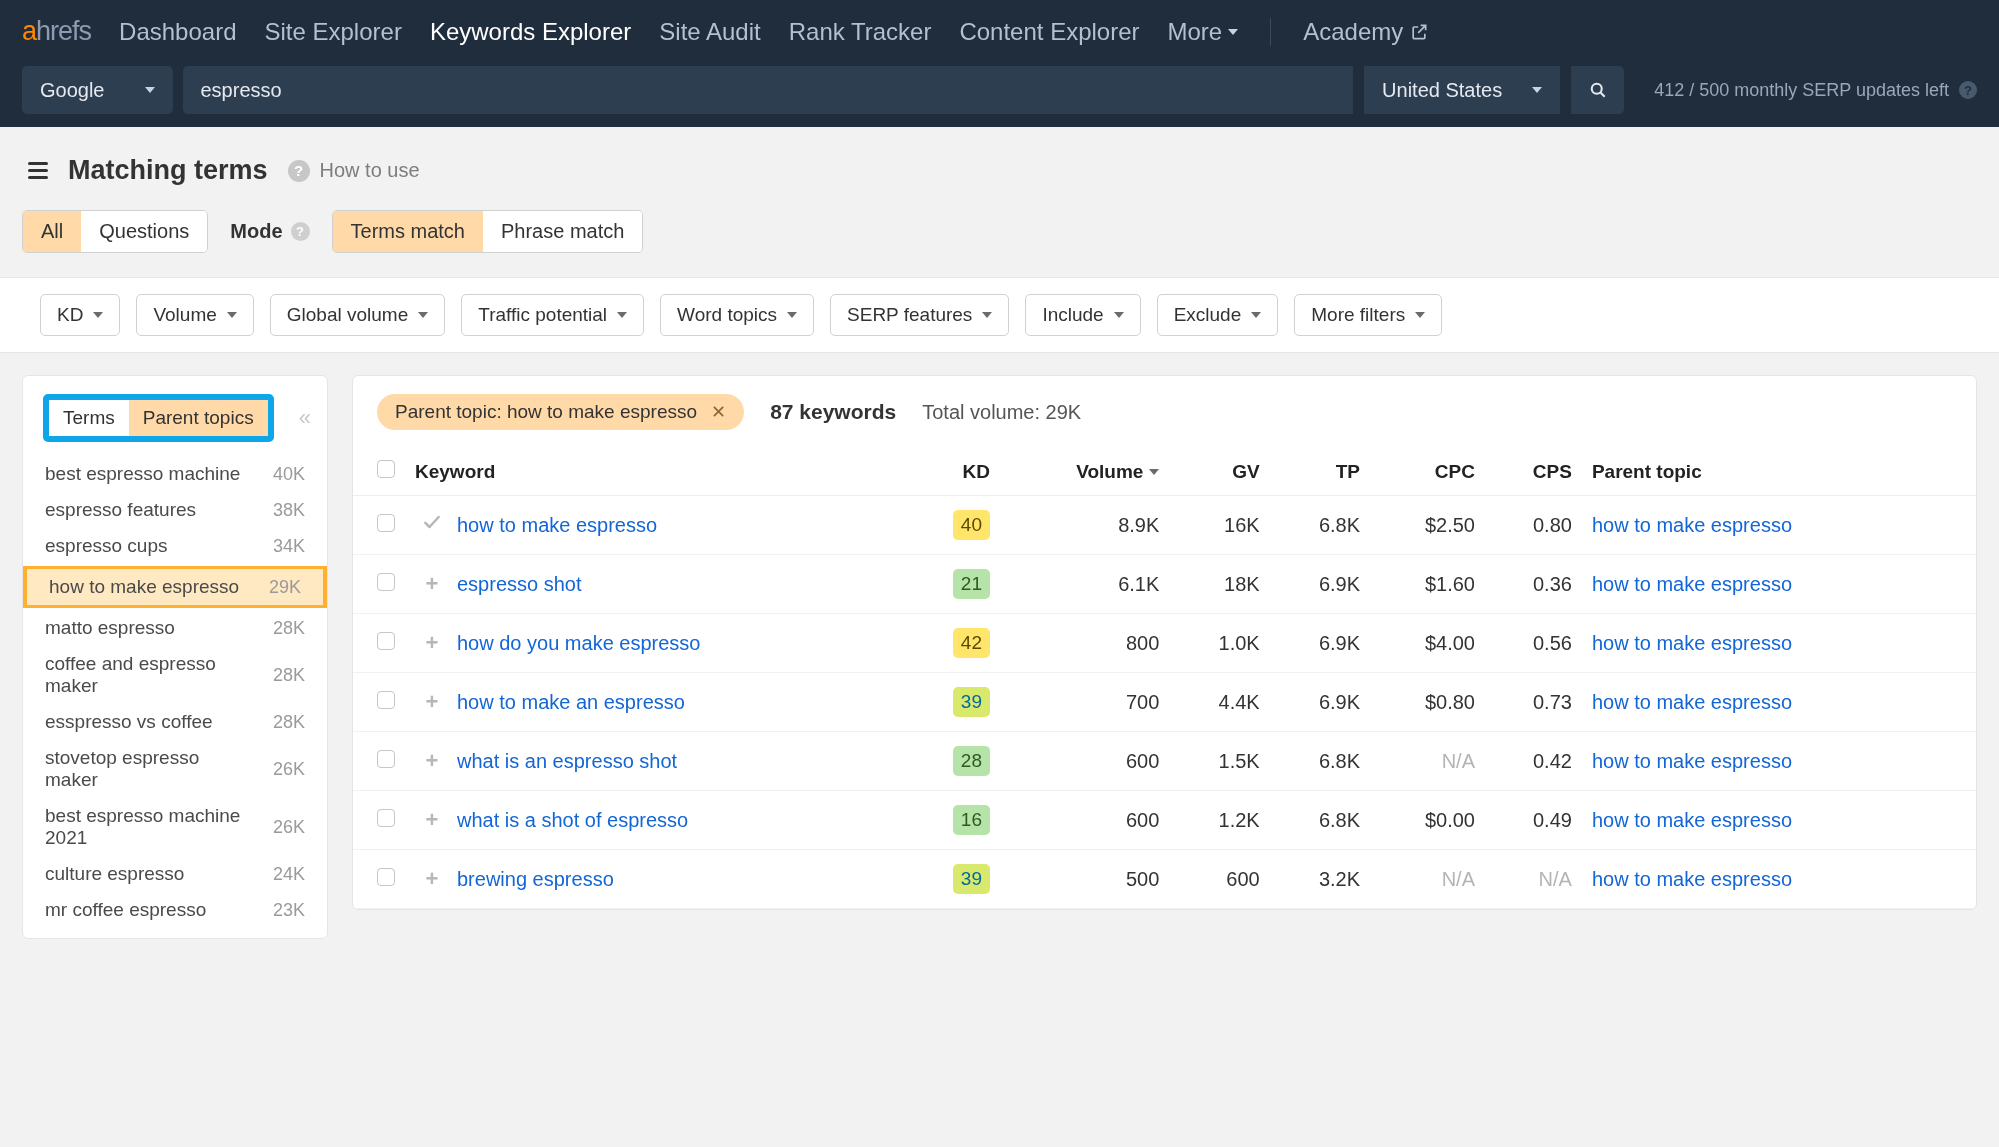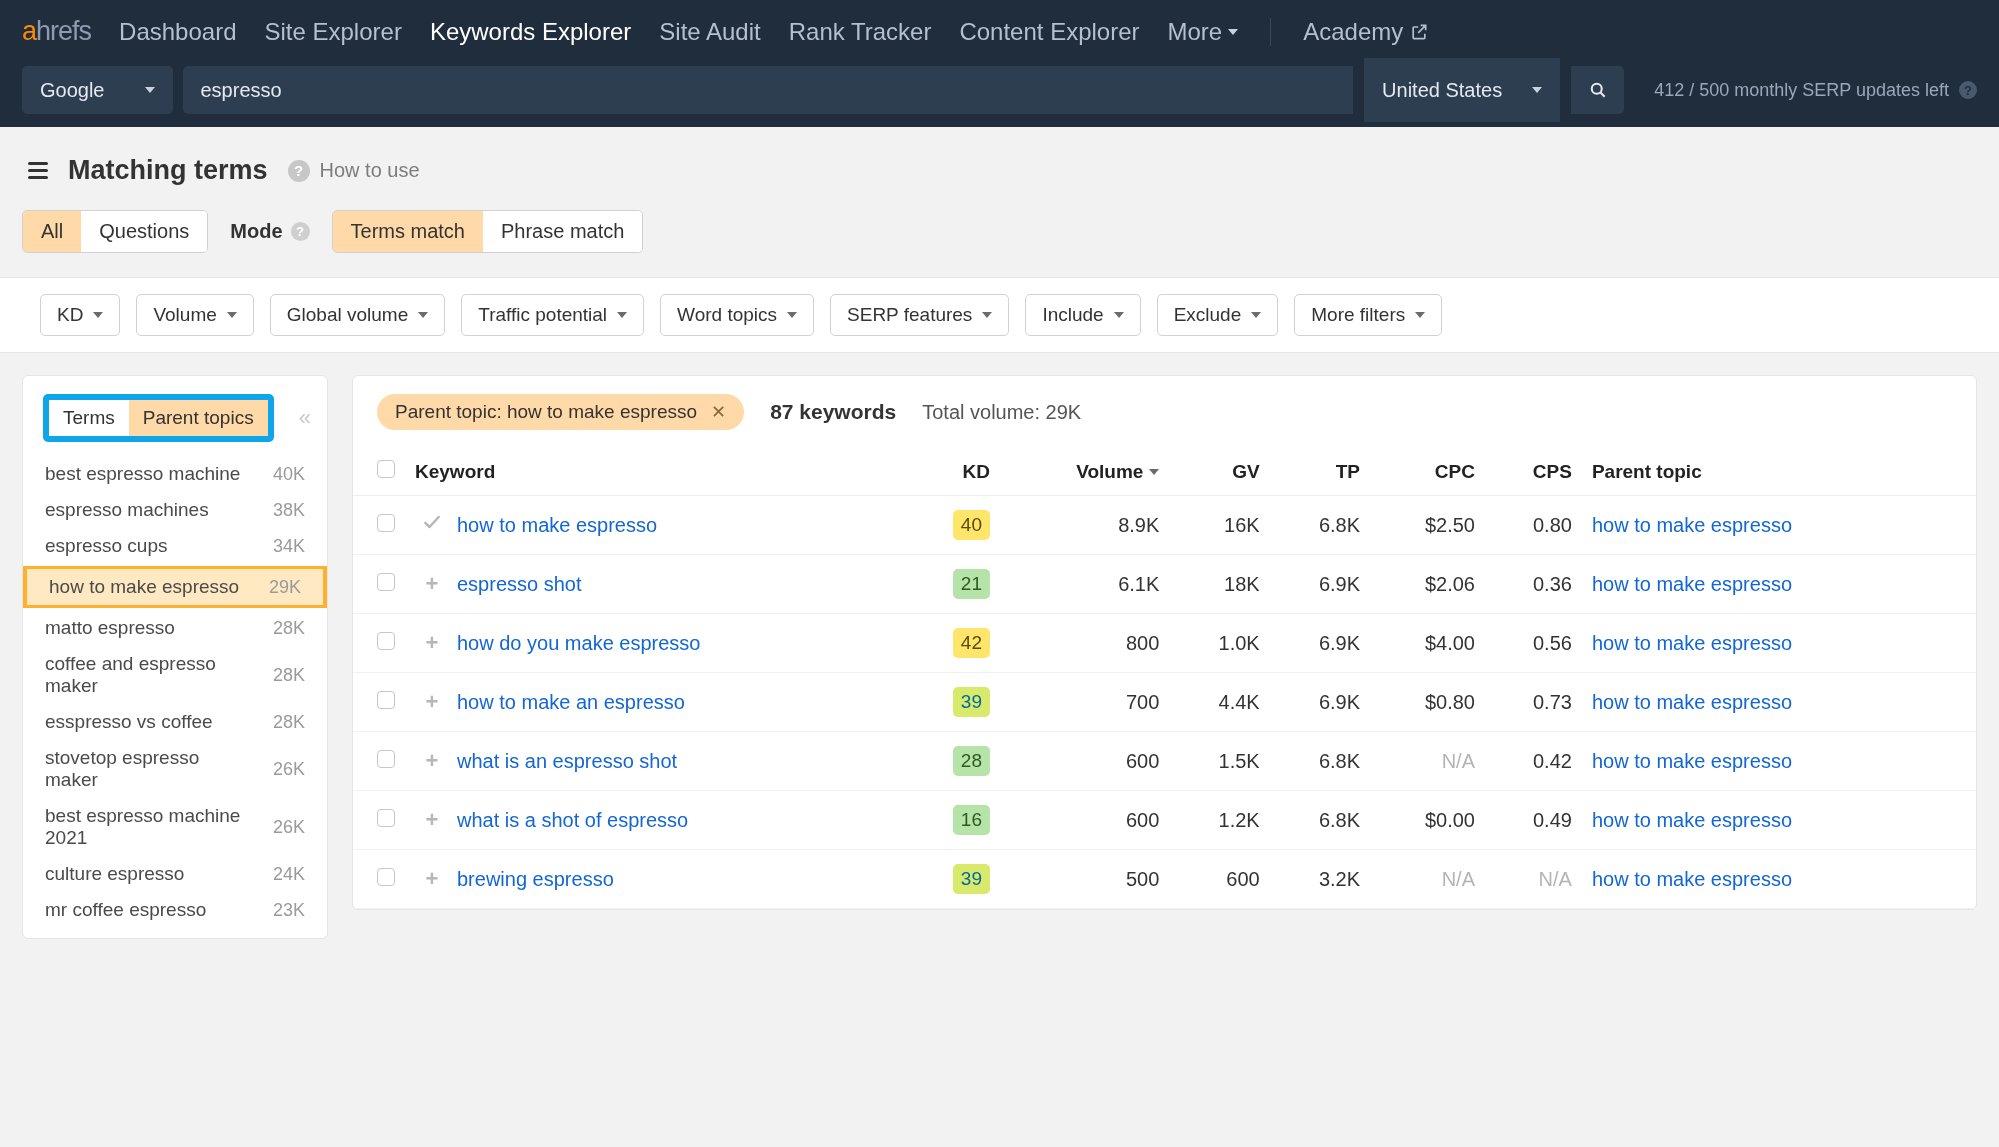--- a/index.html
+++ b/index.html
@@ -11,21 +11,21 @@
 .logo .a { color: #ff8800; }
 .logo .hrefs { color: #8e9bb0; }
 .nav-item { color: #b4bfd0; font-size: 24px; cursor: pointer; display:flex; align-items:center; gap:6px; }
 .nav-item.active { color: #fff; }
 .nav-sep { width:1px; height:28px; background:#3a4a5e; margin: 0 4px; }
 
 
 .searchrow { background: #1f2d3d; height: 64px; display:flex; align-items:center; padding: 0 22px 10px 22px; gap: 10px; }
 .engine-select { background:#2d3e50; color:#e5e9f0; height:48px; border-radius:5px; display:flex; align-items:center; padding: 0 18px; gap: 40px; font-size:20px; cursor:pointer; }
 .search-input { flex:1; background:#2d3e50; color:#e5e9f0; height:48px; border:none; border-radius:5px 0 0 5px; padding: 0 18px; font-size:20px; outline:none; }
-.country-select { background:#2d3e50; color:#e5e9f0; height:64px; display:flex; align-items:center; padding: 0 18px; gap:30px; font-size:20px; cursor:pointer; border-left:1px solid #1f2d3d; }
+.country-select { background:#2d3e50; color:#e5e9f0; height:48px; display:flex; align-items:center; padding: 0 18px; gap:30px; font-size:20px; cursor:pointer; border-left:1px solid #1f2d3d; }
 .search-btn { background:#2d3e50; color:#e5e9f0; height:48px; width:54px; border-radius:0 5px 5px 0; display:flex; align-items:center; justify-content:center; cursor:pointer; border-left:1px solid #1f2d3d; }
 .serp-credits { color:#9aa7bb; font-size:18px; margin-left: 20px; display:flex; align-items:center; gap:10px; }
 .help-circ { width:18px; height:18px; border-radius:50%; background:#4a5a6e; color:#1f2d3d; font-size:13px; display:inline-flex; align-items:center; justify-content:center; font-weight:700; }
 
 
 .page-head { display:flex; align-items:center; gap: 20px; padding: 28px 22px 24px 28px; }
 .hamburger { display:flex; flex-direction:column; gap:4px; cursor:pointer; }
 .hamburger span { width:20px; height:3px; background:#333; border-radius:2px; }
 .page-title { font-size:27px; font-weight:700; }
 .how-to { color:#7d7d7d; font-size:20px; display:flex; align-items:center; gap:10px; }
@@ -210,21 +210,21 @@
         <div class="seg-btn active" style="background:#ffd9a8;">Parent topics</div>
       </div>
       <div class="collapse-ic">«</div>
     </div>
     <div class="side-list" id="side-list">
         <div class="side-item">
           <span style="max-width: 200px;">best espresso machine</span>
           <span class="cnt">40K</span>
         </div>
         <div class="side-item">
-          <span style="max-width: 200px;">espresso machines</span>
+          <span style="max-width: 200px;">espresso features</span>
           <span class="cnt">38K</span>
         </div>
         <div class="side-item">
           <span style="max-width: 200px;">espresso cups</span>
           <span class="cnt">34K</span>
         </div>
         <div class="side-item hl">
           <span style="max-width: 200px;">how to make espresso</span>
           <span class="cnt">29K</span>
         </div>
@@ -300,21 +300,21 @@
             <td>0.80</td>
             <td class="left cell-last"><span class="kw-link">how to make espresso</span></td>
           </tr>
           <tr>
             <td class="left cell-first"><span class="check"></span></td>
             <td class="left"><span class="row-ic">+</span><span class="kw-link" style="margin-left: 8px;">espresso shot</span></td>
             <td><span class="kd-badge kd-green">21</span></td>
             <td>6.1K</td>
             <td>18K</td>
             <td>6.9K</td>
-            <td>$2.06</td>
+            <td>$1.60</td>
             <td>0.36</td>
             <td class="left cell-last"><span class="kw-link">how to make espresso</span></td>
           </tr>
           <tr>
             <td class="left cell-first"><span class="check"></span></td>
             <td class="left"><span class="row-ic">+</span><span class="kw-link" style="margin-left: 8px;">how do you make espresso</span></td>
             <td><span class="kd-badge kd-yellow">42</span></td>
             <td>800</td>
             <td>1.0K</td>
             <td>6.9K</td>

